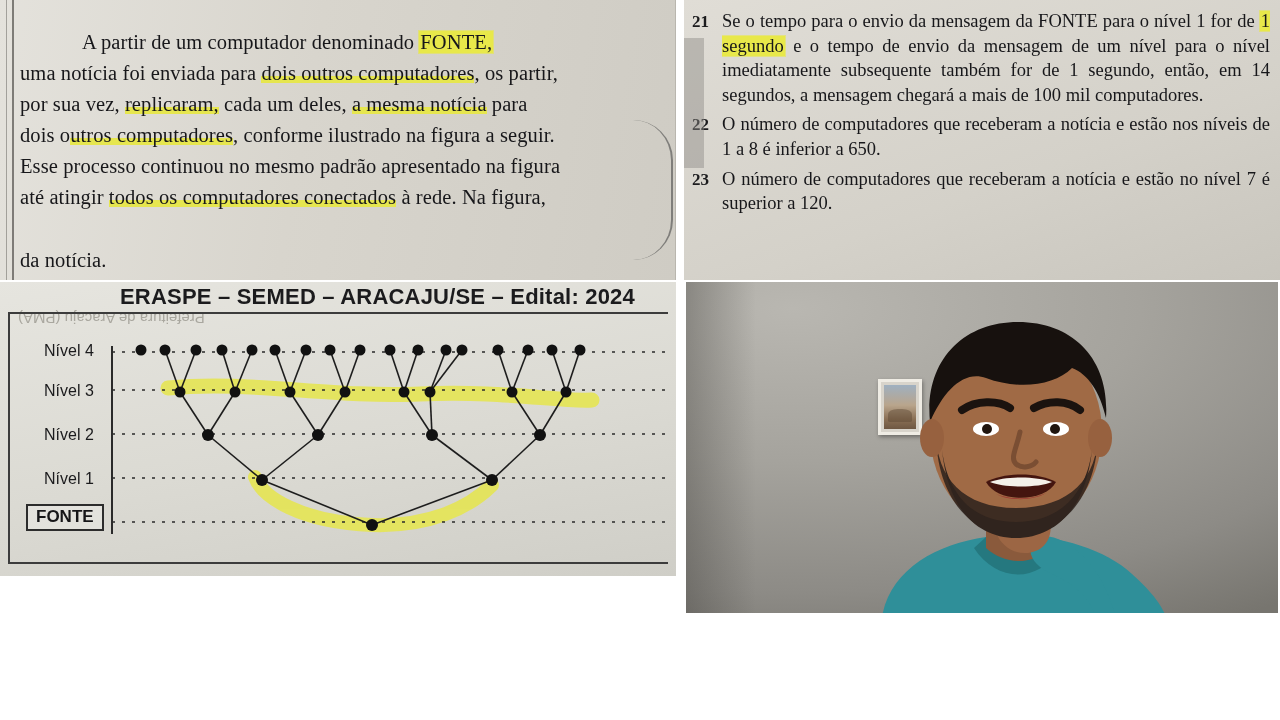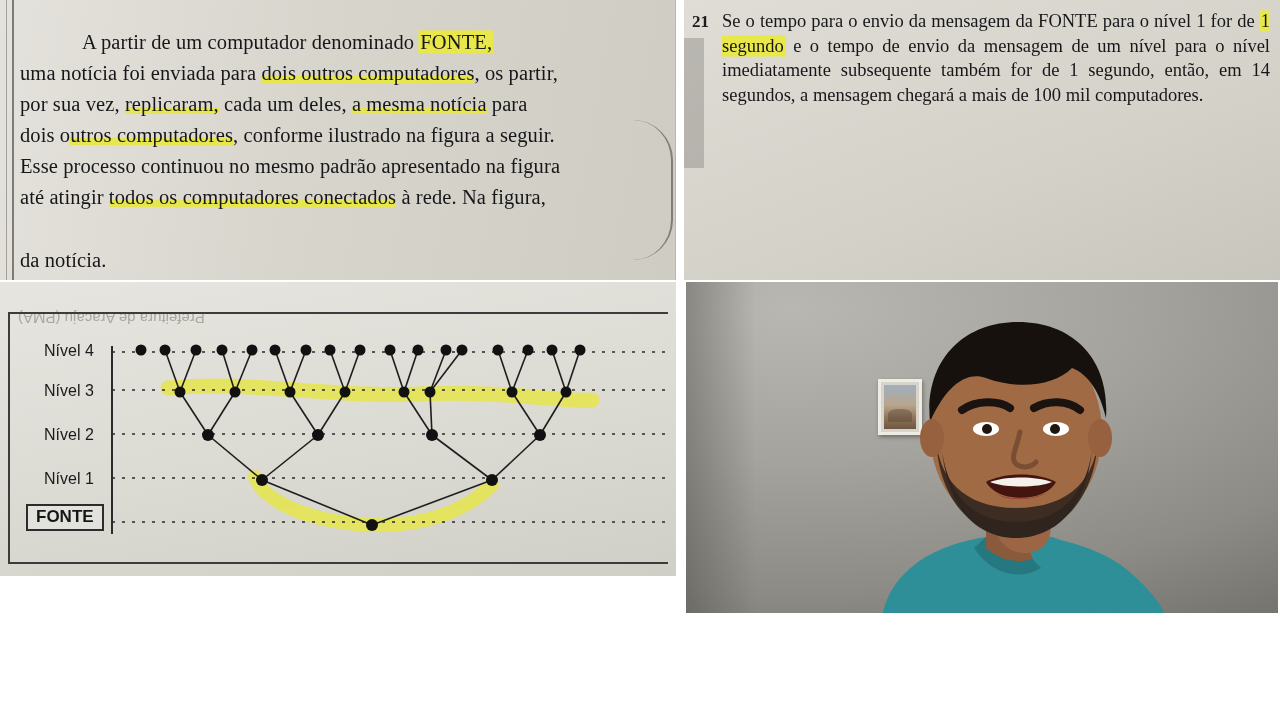--- a/index.html
+++ b/index.html
@@ -253,26 +253,35 @@
 
   <div class="panel-items">
     <div class="greybar"></div>
 
 
     <div class="item-row">
       <div class="item-num">21</div>
       <div class="item-body"><span>Se o tempo para o envio da mensagem da FONTE para o nível 1 for de </span><span class="hl">1 segundo</span><span> e o tempo de envio da mensagem de um nível para o nível imediatamente subsequente também for de 1 segundo, então, em 14 segundos, a mensagem chegará a mais de 100 mil computadores.</span></div>
     </div>
 
-
+    <div class="item-row">
+      <div class="item-num">22</div>
+      <div class="item-body">O número de computadores que receberam a notícia e estão nos níveis de 1 a 8 é inferior a 650.</div>
+    </div>
+
+    <div class="item-row">
+      <div class="item-num">23</div>
+      <div class="item-body">O número de computadores que receberam a notícia e estão no nível 7 é superior a 120.</div>
+    </div>
   </div>
 
   <div class="gap-band"></div>
 
   <div class="panel-diagram">
+    <div class="edital">ERASPE – SEMED – ARACAJU/SE – Edital: 2024</div>
     <div class="watermark">Prefeitura de Aracaju (PMA)</div>
 
     <div class="diagram-frame"></div>
 
     <svg class="diagram-svg" width="676" height="294">
 
       <g opacity="0.85">
         <path d="M168,106 C250,98 330,116 420,112 C500,108 560,120 592,118" stroke="#e6e64c" stroke-width="15" fill="none" stroke-linecap="round"></path>
         <path d="M255,195 C262,215 300,240 372,243 C430,245 470,225 492,203" stroke="#e6e64c" stroke-width="14" fill="none" stroke-linecap="round"></path>
       </g>

